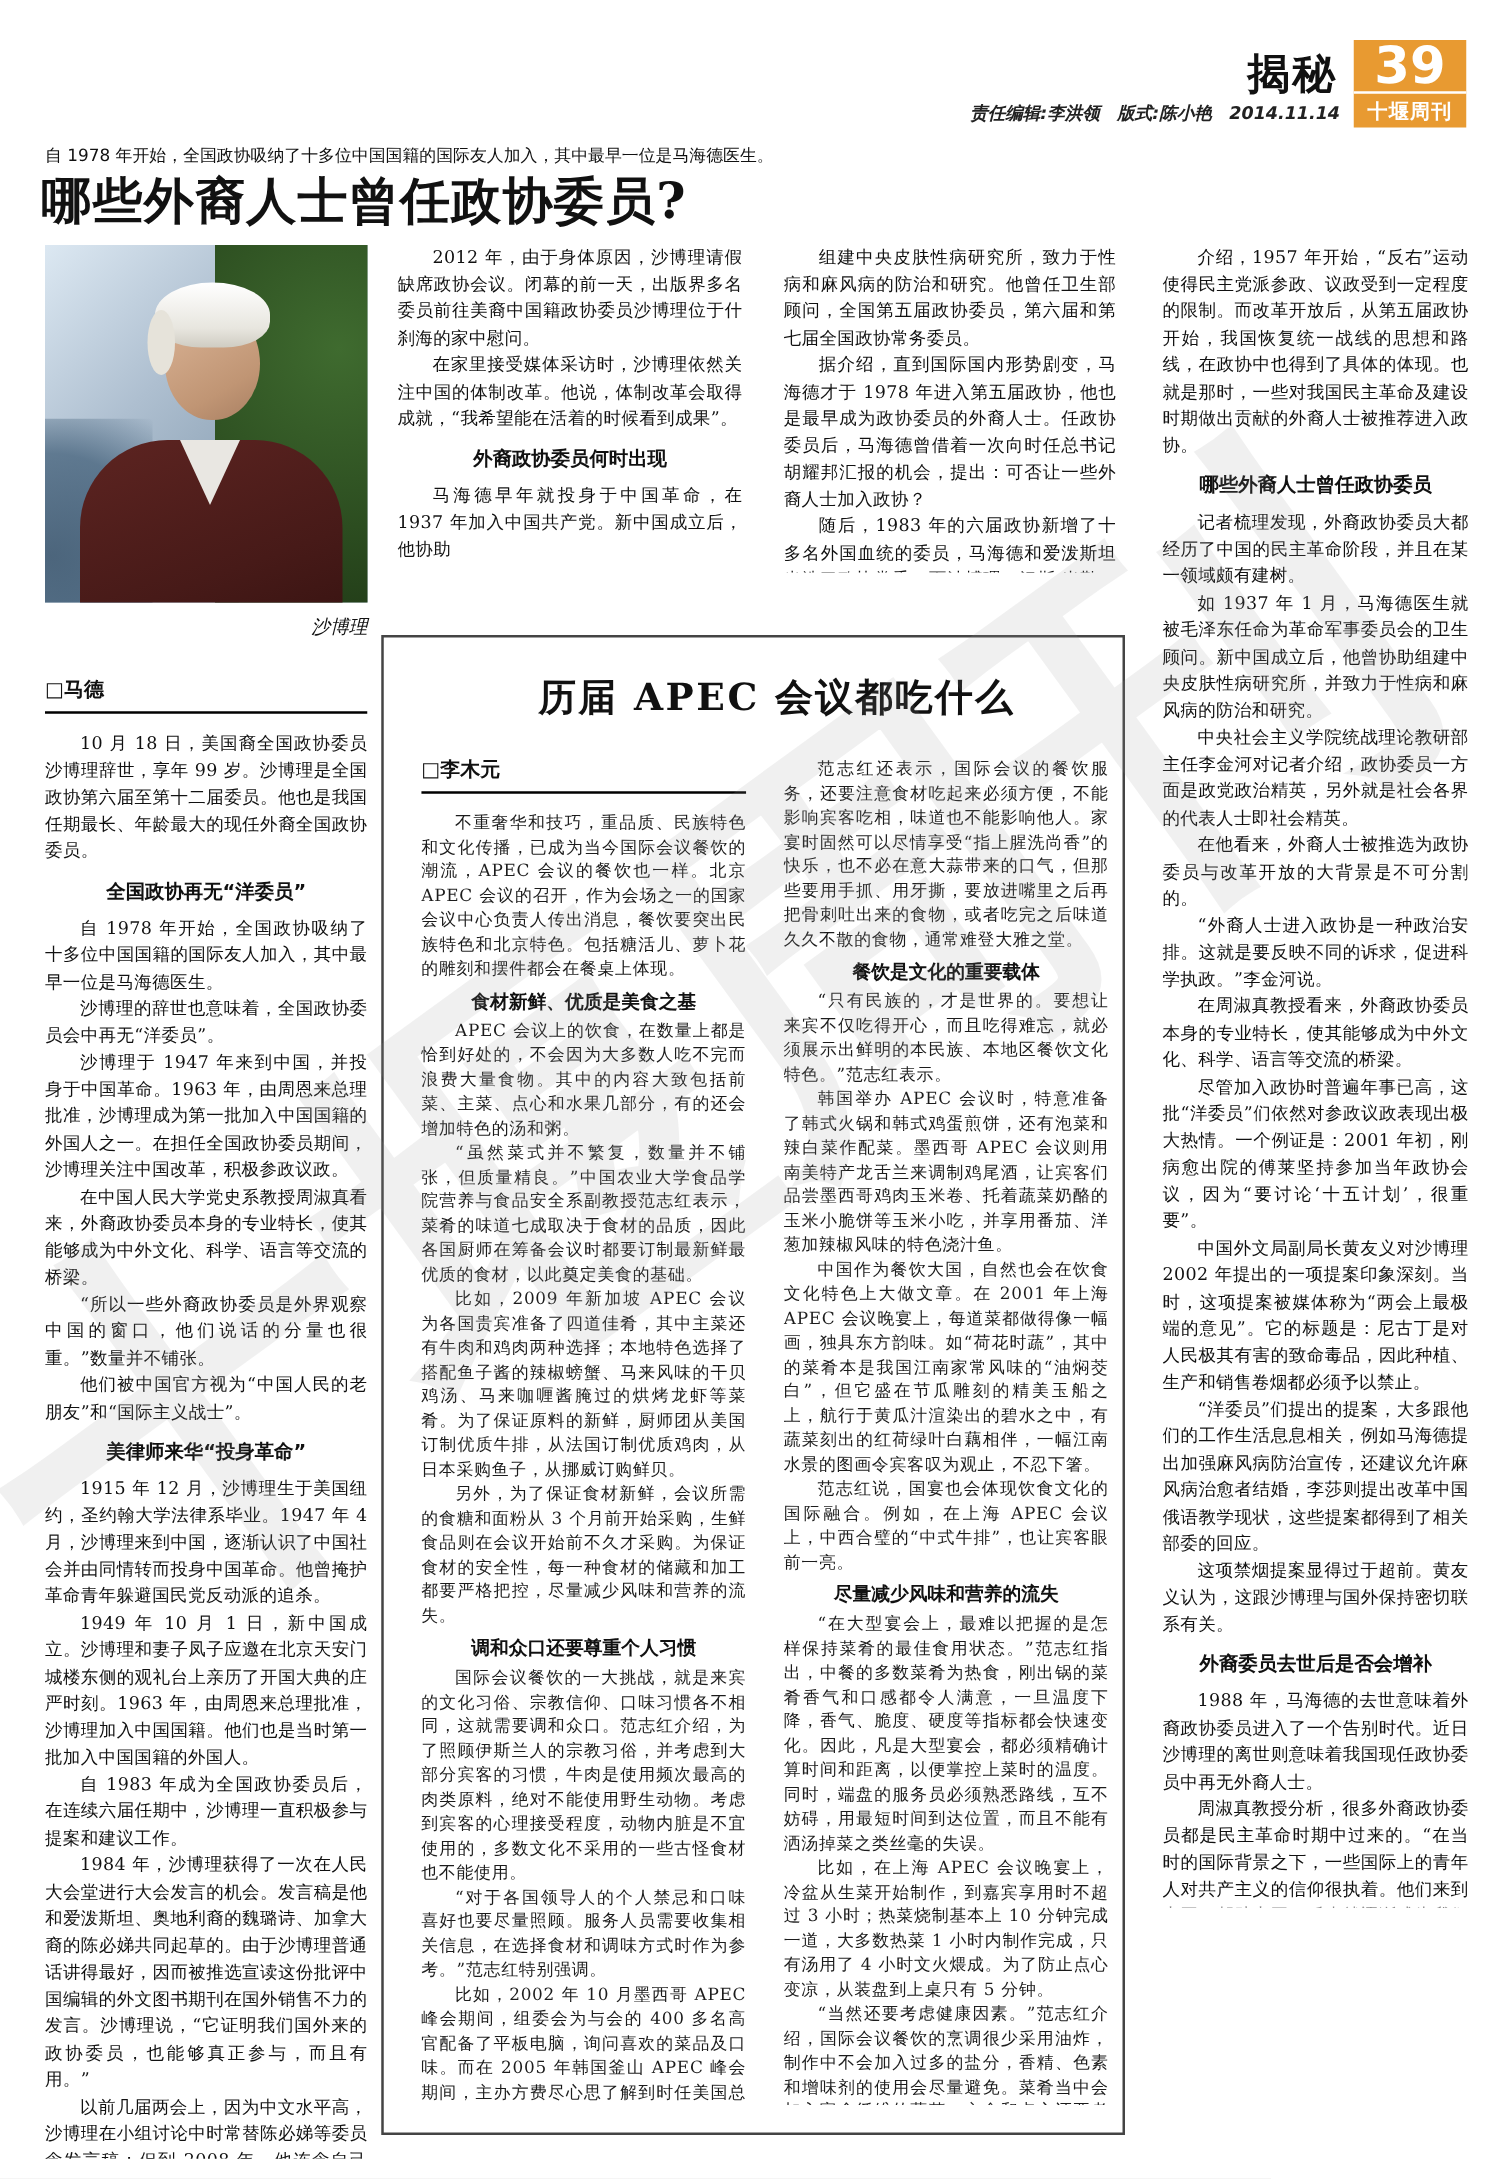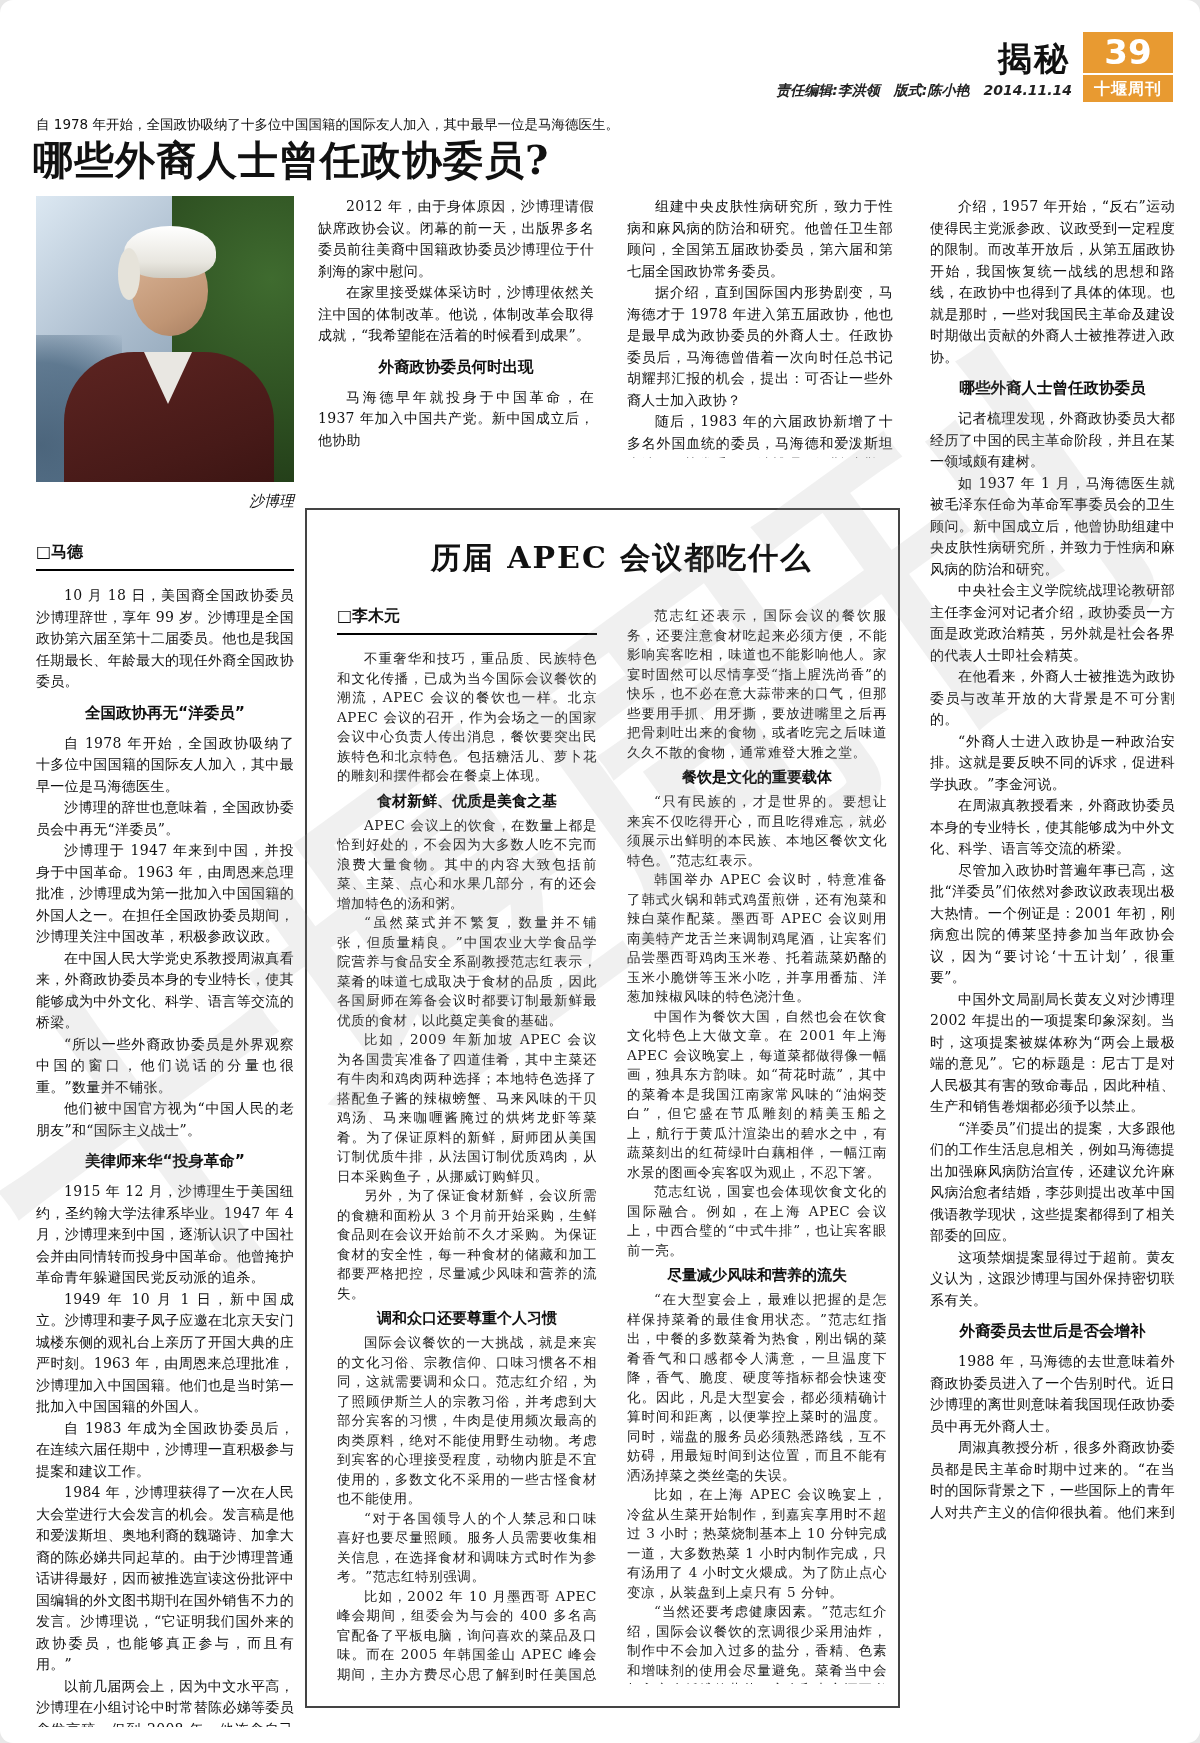--- a/index.html
+++ b/index.html
@@ -1,26 +1,26 @@
 <!DOCTYPE html>
 <html><head>
 <meta charset="utf-8">
 <style>
   html,body{margin:0;padding:0;background:#e8e8e8;}
   #page{position:relative;width:1200px;height:1743px;background:#ffffff;margin:0 auto;
-        overflow:hidden;font-family:"DejaVu Serif","Liberation Serif",serif;color:#111;border-radius:13px;}
+        overflow:hidden;font-family:"DejaVu Serif","Liberation Serif",serif;color:#111;}
   
   .section-label{position:absolute;top:36px;right:130px;font-size:34px;font-weight:bold;
         font-family:"DejaVu Sans","Liberation Sans",sans-serif;letter-spacing:2px;}
   .credits{position:absolute;top:82px;right:128px;font-size:14px;font-weight:bold;font-style:italic;
         font-family:"DejaVu Sans","Liberation Sans",sans-serif;color:#222;}
   .pagebox{position:absolute;top:32px;left:1083px;width:90px;height:70px;background:#e89a31;
         display:flex;flex-direction:column;text-align:center;color:#fff;
         font-family:"DejaVu Sans","Liberation Sans",sans-serif;}
-  .pagebox .num{flex:1;font-size:34px;font-weight:bold;line-height:40px;border-bottom:2px solid #fff;}
+  .pagebox .num{flex:1;font-size:41px;font-weight:bold;line-height:40px;border-bottom:2px solid #fff;}
   .pagebox .mast{font-size:16px;font-weight:bold;line-height:27px;letter-spacing:1px;}
   
   .kicker{position:absolute;left:36px;top:116px;width:760px;font-size:13.5px;color:#111;
         font-family:"DejaVu Sans","Liberation Sans",sans-serif;}
   .headline{position:absolute;left:33px;top:133px;width:900px;font-size:40px;font-weight:bold;
         letter-spacing:1px;font-family:"DejaVu Serif","Liberation Serif",serif;}
   
   .photo{position:absolute;left:36px;top:196px;width:258px;height:286px;overflow:hidden;background:#9fb4c4;}
   .photo .sky{position:absolute;left:0;top:0;width:60%;height:100%;
         background:linear-gradient(135deg,#dce8f2 0%,#aebfd0 45%,#7c94a8 100%);}

